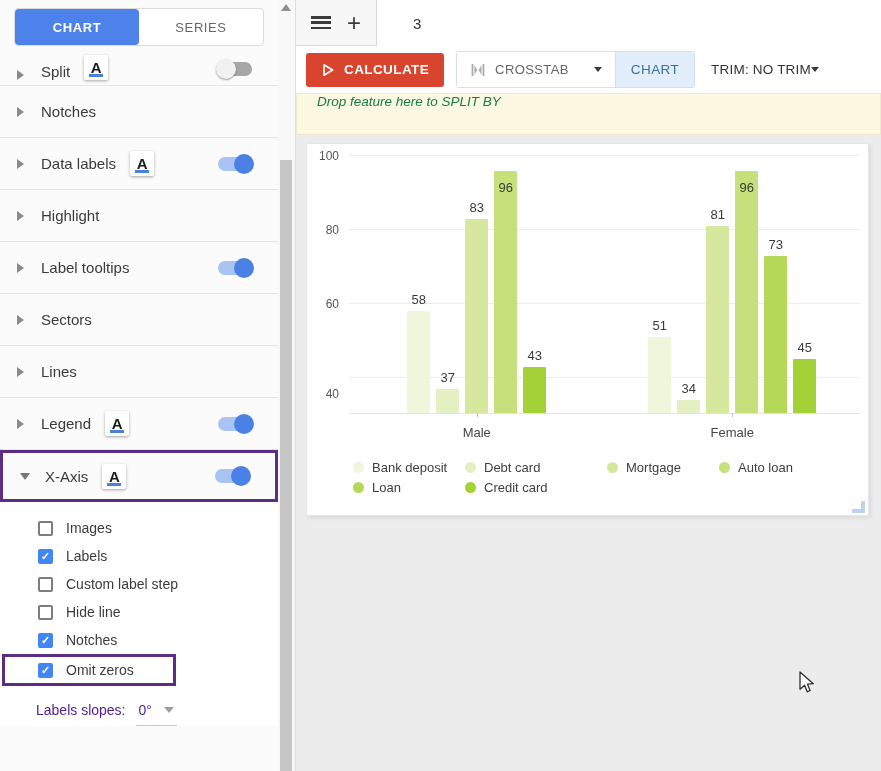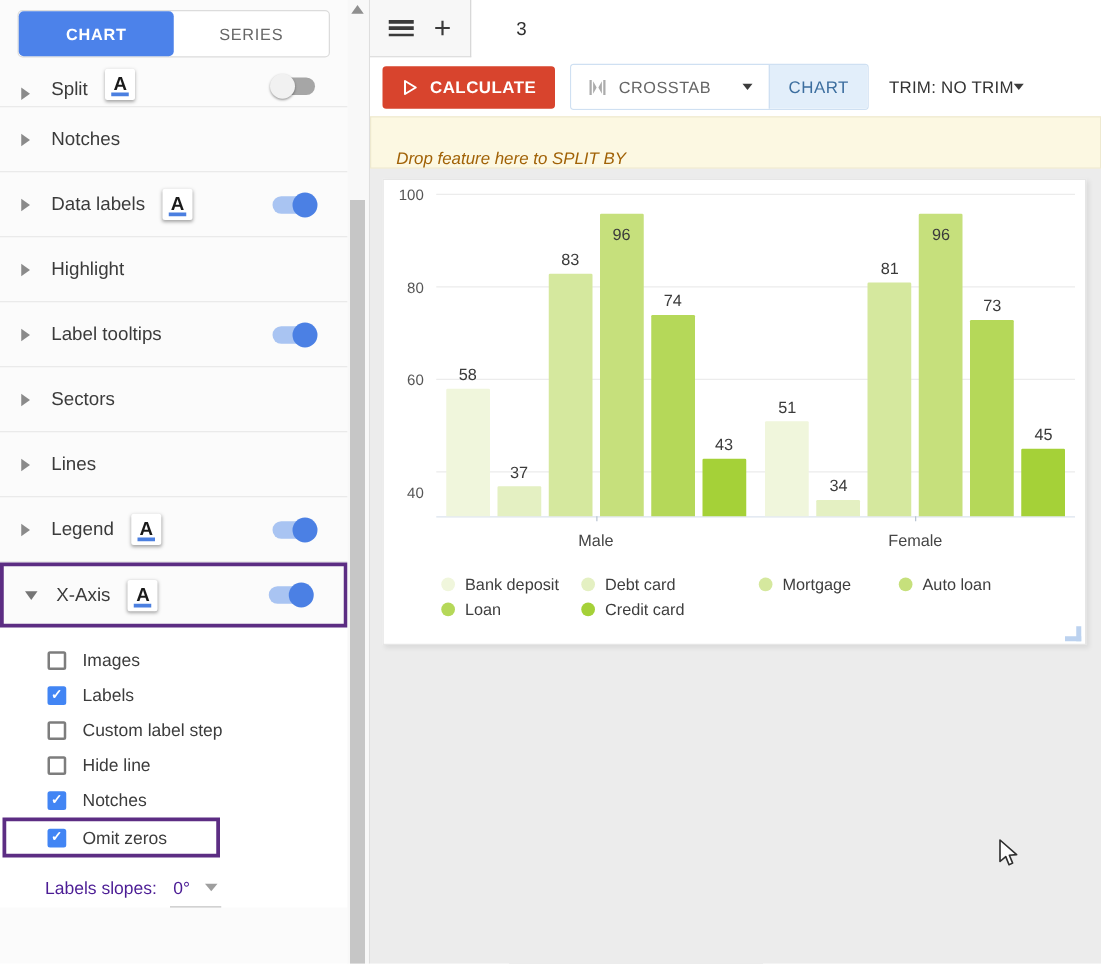--- a/index.html
+++ b/index.html
@@ -73,33 +73,33 @@
   .segmented { display:flex; height:37px; border:1px solid #cfe0f2; border-radius:3px; overflow:hidden; }
   .seg-crosstab { background:#fff; display:inline-flex; align-items:center; gap:9px; padding:0 13px; cursor:pointer; }
   .seg-crosstab .lbl { font-size:13px; color:#666; letter-spacing:.4px; }
   .dd-dark { width:0; height:0; border-left:4.5px solid transparent; border-right:4.5px solid transparent;
     border-top:5.5px solid #3c3c3c; margin-left:16px; }
   .seg-chart { background:#e2eefa; border-left:1px solid #cfe0f2; display:inline-flex; align-items:center;
     padding:0 15px; font-size:13.5px; color:#3c6e9f; letter-spacing:.4px; cursor:pointer; }
   .trim { display:inline-flex; align-items:center; font-size:13.5px; color:#333;
     letter-spacing:.2px; margin-left:4px; cursor:pointer; }
 
-  .dropzone { height:42px; background:#fcf8e2; border:1px solid #eee9cf; display:flex; align-items:flex-end;
-    padding-left:20px; font-size:13.5px; font-style:italic; color:#a16207; }
+  .dropzone { height:42px; background:#fcf8e2; border:1px solid #eee9cf; display:flex; align-items:flex-start;
+    padding-left:20px; font-size:13.5px; font-style:italic; color:#15803d; }
 
   .canvas { flex:1; background:#ececec; padding:8px 0 0 10px; position:relative; }
   .chart-card { width:563px; height:373px; background:#fff; border:1px solid #e6e6e6;
     box-shadow:2px 2px 4px rgba(0,0,0,.08); position:relative; }
   .plot { position:relative; margin:13px 0 0 42px; width:511px; height:257px;
     border-bottom:1px solid #dce4ee; }
   .grid { position:absolute; left:0; right:0; height:1px; background:#ececec; }
   .ytick { position:absolute; right:calc(100% + 10px); transform:translateY(50%); font-size:12px; color:#555; }
   .group { position:absolute; bottom:0; width:50%; height:100%; display:flex;
     align-items:flex-end; justify-content:center; gap:6px; }
-  .barw { position:relative; width:35px; }
+  .barw { position:relative; width:23px; }
   .bar { width:100%; border-radius:1px 1px 0 0; }
   .vlab { position:absolute; left:50%; transform:translateX(-50%); font-size:13px; color:#3b3b3b; white-space:nowrap; }
   .catlab { position:absolute; top:calc(100% + 12px); left:50%; transform:translateX(-50%);
     font-size:13px; color:#464646; }
   .notch { position:absolute; top:100%; left:50%; width:1px; height:4px; background:#b9c4d2; }
   .legend { margin:46px 0 0 46px; display:grid; grid-template-columns:112px 142px 112px 1fr; row-gap:5px; }
   .litem { display:flex; align-items:center; gap:8px; font-size:13px; color:#3e3e3e; }
   .lswatch { width:11px; height:11px; border-radius:50%; flex-shrink:0; }
   .resize-handle { position:absolute; right:3px; bottom:2px; width:13px; height:12px;
     border-right:4px solid #bcd2ef; border-bottom:4px solid #bcd2ef; }
@@ -280,24 +280,20 @@
               </div>
               <div class="barw">
                 <div class="bar" style="height: 194.137px; background: rgb(213, 232, 158);"></div>
                 <div class="vlab" style="bottom: 198.137px;">83</div>
               </div>
               <div class="barw">
                 <div class="bar" style="height: 242.209px; background: rgb(198, 224, 124);"></div>
                 <div class="vlab" style="bottom: 218.209px;">96</div>
               </div>
               <div class="barw">
-                <div class="bar" style="height: 160.856px; background: rgb(181, 216, 89);"></div>
-                <div class="vlab" style="bottom: 164.856px;">74</div>
-              </div>
-              <div class="barw">
                 <div class="bar" style="height: 46.223px; background: rgb(165, 209, 56);"></div>
                 <div class="vlab" style="bottom: 50.223px;">43</div>
               </div>
               <div class="catlab">Male</div>
               <div class="notch"></div>
             </div>
             <div class="group" style="left: 50%;">
               <div class="barw">
                 <div class="bar" style="height: 75.8058px; background: rgb(240, 246, 220);"></div>
                 <div class="vlab" style="bottom: 79.8058px;">51</div>

